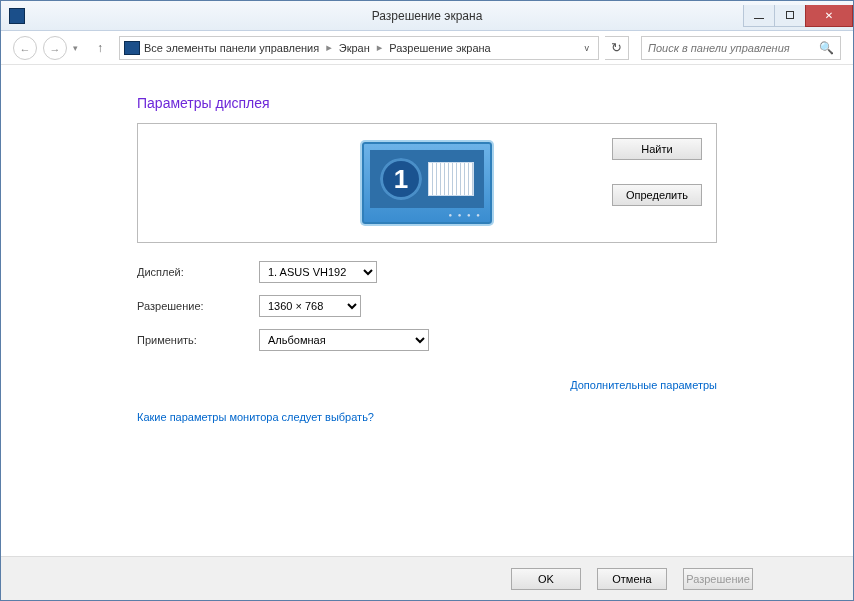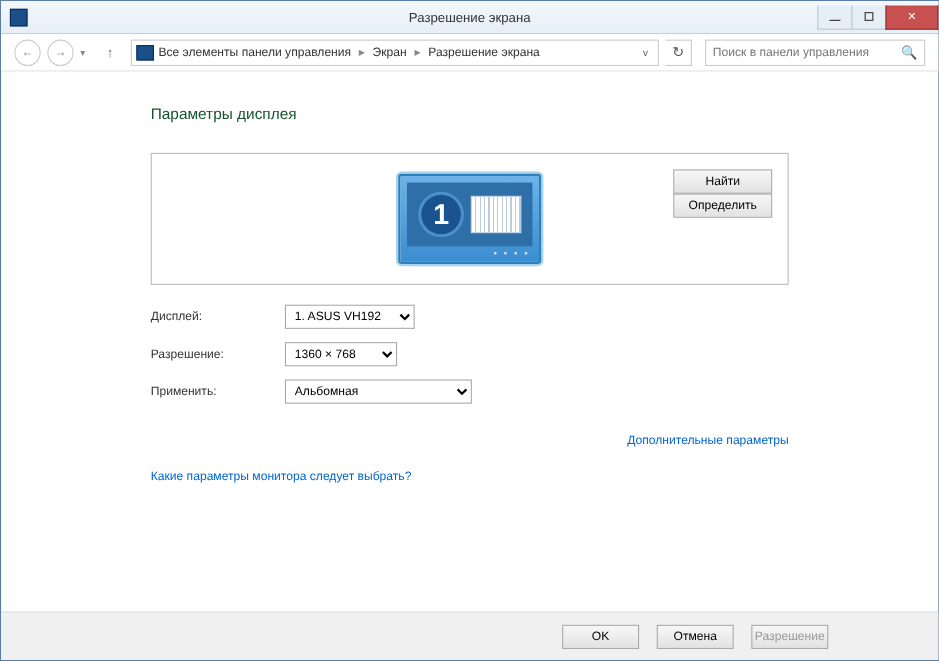--- a/index.html
+++ b/index.html
@@ -19,36 +19,36 @@
 
 .navbar { height: 34px; background: #fff; border-bottom: 1px solid #e3e3e3; display: flex; align-items: center; padding: 0 12px; gap: 6px; }
 .nav-arrow { width: 24px; height: 24px; border: 1px solid #ccc; border-radius: 50%; display: flex; align-items: center; justify-content: center; color: #888; font-size: 11px; }
 .up-arrow { width: 18px; height: 18px; display: flex; align-items: center; justify-content: center; color: #666; font-size: 12px; margin: 0 4px; }
 .address { flex: 1; height: 24px; border: 1px solid #ccc; display: flex; align-items: center; font-size: 11px; color: #333; padding: 0 4px; gap: 4px; }
 .addr-icon { width: 16px; height: 14px; background: #1b4f8a; border: 1px solid #0b2d53; flex-shrink: 0; }
 .addr-sep { color: #888; padding: 0 3px; }
 .addr-drop { margin-left: auto; color: #555; padding: 0 5px; font-size: 9px; }
 .refresh { width: 24px; height: 24px; border: 1px solid #ccc; border-left: none; display: flex; align-items: center; justify-content: center; color: #555; font-size: 13px; }
 .search { width: 200px; height: 24px; border: 1px solid #ccc; margin-left: 6px; display: flex; align-items: center; padding: 0 6px; }
-.search input { border: none; outline: none; flex: 1; font-size: 11px; color: #888; }
+.search input { border: none; outline: none; flex: 1; font-size: 11px; color: #888; font-style: italic; }
 .search-icon { color: #888; font-size: 12px; }
 
 .content { flex: 1; padding: 30px 0 0 0; display: flex; flex-direction: column; align-items: center; overflow: hidden; }
 .inner { width: 580px; }
 
-h1 { font-size: 14px; font-weight: normal; color: #14532d; margin-bottom: 28px; }
+h1 { font-size: 14px; font-weight: normal; color: #6d28d9; margin-bottom: 12px; }
 
 .preview-box { border: 1px solid #bbb; padding: 12px; position: relative; margin-bottom: 18px; height: 120px; }
 .monitor-wrap { position: absolute; left: 50%; top: 50%; transform: translate(-50%,-50%); }
 .monitor { width: 130px; height: 82px; background: linear-gradient(#6db3e8,#3a8dd0); border: 2px solid #2f7fba; border-radius: 3px; position: relative; box-shadow: 0 0 0 2px #a8d3ee; }
 .monitor-inner { position: absolute; top: 6px; left: 6px; right: 6px; bottom: 14px; background: #2e6fa8; display: flex; align-items: center; justify-content: center; gap: 6px; }
 .num-circle { width: 42px; height: 42px; border-radius: 50%; background: #1a5390; color: #fff; display: flex; align-items: center; justify-content: center; font-size: 26px; font-weight: bold; box-shadow: inset 0 0 0 3px #4a8fc8; }
 .grid-rect { width: 46px; height: 34px; border: 1px solid #cde; background: repeating-linear-gradient(90deg,#fff 0 3px,#bcd 3px 4px), repeating-linear-gradient(0deg,transparent 0 3px,#bcd 3px 4px); }
 .monitor-bar { position: absolute; bottom: 4px; right: 8px; color: #cde; font-size: 6px; letter-spacing: 2px; }
-.side-btns { position: absolute; right: 14px; top: 14px; display: flex; flex-direction: column; gap: 0; }
+.side-btns { position: absolute; right: 14px; top: 14px; display: flex; flex-direction: column; gap: 24px; }
 .side-btn { width: 90px; height: 22px; border: 1px solid #aaa; background: linear-gradient(#f7f7f7,#e2e2e2); font-size: 11px; display: flex; align-items: center; justify-content: center; }
 
 .form-row { display: flex; align-items: center; margin-bottom: 12px; }
 .form-label { width: 122px; font-size: 11px; color: #333; }
 select { height: 22px; border: 1px solid #aaa; font-size: 11px; padding: 0 4px; background: #fff; }
 
 .link-row { margin-top: 6px; }
 .link { color: #0066cc; font-size: 11px; text-decoration: none; cursor: pointer; }
 .adv-link { text-align: right; margin-bottom: 14px; margin-top: 24px; }
 

